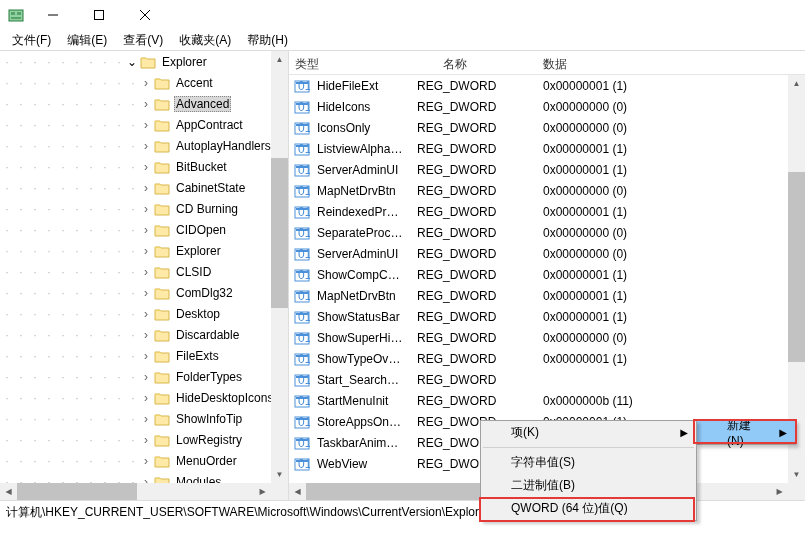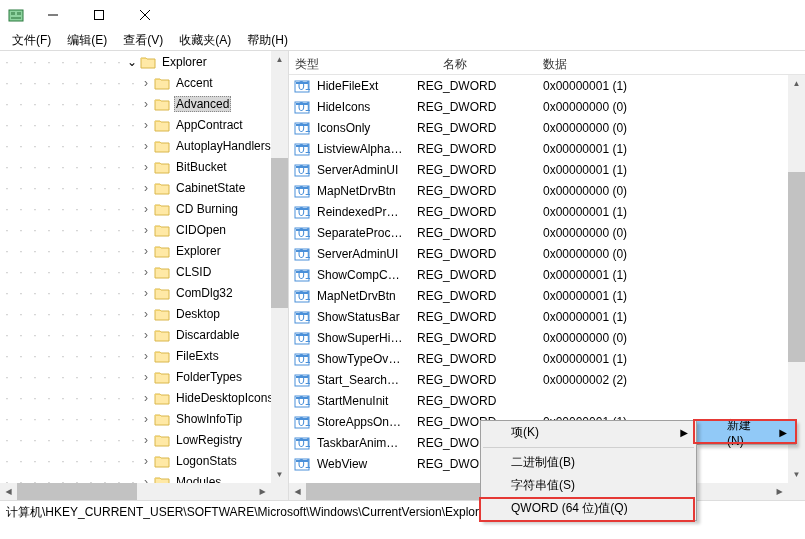--- a/index.html
+++ b/index.html
@@ -498,21 +498,21 @@
             <span style="display:inline-block;width:14px;text-align:center;color:#bbb">·</span>
             <span style="display:inline-block;width:14px;text-align:center;color:#bbb">·</span>
             <span style="display:inline-block;width:14px;text-align:center;color:#bbb">·</span>
             <span class="chev">›</span>
             <span class="folder">
               <svg viewBox="0 0 16 14">
                 <path d="M1 3 L6 3 L7 4 L15 4 L15 13 L1 13 Z" fill="#ffe9a6" stroke="#d9b64a"></path>
                 <path d="M1 3 L6 3 L7 4 L1 4 Z" fill="#f0d069"></path>
               </svg>
             </span>
-            <span class="label">LogonStats</span>
+            <span class="label">MenuOrder</span>
           </div>
           <div class="tree-row">
             <span style="display:inline-block;width:14px;text-align:center;color:#bbb">·</span>
             <span style="display:inline-block;width:14px;text-align:center;color:#bbb">·</span>
             <span style="display:inline-block;width:14px;text-align:center;color:#bbb">·</span>
             <span style="display:inline-block;width:14px;text-align:center;color:#bbb">·</span>
             <span style="display:inline-block;width:14px;text-align:center;color:#bbb">·</span>
             <span style="display:inline-block;width:14px;text-align:center;color:#bbb">·</span>
             <span style="display:inline-block;width:14px;text-align:center;color:#bbb">·</span>
             <span style="display:inline-block;width:14px;text-align:center;color:#bbb">·</span>
@@ -745,32 +745,32 @@
           <div class="list-row">
             <span class="icon-cell">
               <span class="reg-icon"><svg viewBox="0 0 16 14">
                   <rect x="1" y="2" width="14" height="11" fill="#fff" stroke="#4a90d9"></rect>
                   <rect x="2" y="3" width="12" height="2" fill="#4a90d9"></rect>
                   <text x="4" y="11" font-size="7" fill="#4a90d9" font-family="monospace">011</text>
                 </svg></span>
             </span>
             <span class="cell col-name" style="width:100px">Start_SearchFiles</span>
             <span class="cell col-type">REG_DWORD</span>
-            <span class="cell col-data">0x00000002 (2)</span>
           </div>
           <div class="list-row">
             <span class="icon-cell">
               <span class="reg-icon"><svg viewBox="0 0 16 14">
                   <rect x="1" y="2" width="14" height="11" fill="#fff" stroke="#4a90d9"></rect>
                   <rect x="2" y="3" width="12" height="2" fill="#4a90d9"></rect>
                   <text x="4" y="11" font-size="7" fill="#4a90d9" font-family="monospace">011</text>
                 </svg></span>
             </span>
             <span class="cell col-name" style="width:100px">StartMenuInit</span>
             <span class="cell col-type">REG_DWORD</span>
+            <span class="cell col-data">0x0000000b (11)</span>
           </div>
           <div class="list-row">
             <span class="icon-cell">
               <span class="reg-icon"><svg viewBox="0 0 16 14">
                   <rect x="1" y="2" width="14" height="11" fill="#fff" stroke="#4a90d9"></rect>
                   <rect x="2" y="3" width="12" height="2" fill="#4a90d9"></rect>
                   <text x="4" y="11" font-size="7" fill="#4a90d9" font-family="monospace">011</text>
                 </svg></span>
             </span>
             <span class="cell col-name" style="width:100px">StoreAppsOnT...</span>
@@ -831,24 +831,24 @@
   </div>
 </div>
 
 <div class="context-menu" id="submenu" style="left:480px; top:420px; width:217px;">
     <div class="cm-row">
       <span>项(K)</span>
       <span class="arrow">▶</span>
     </div>
     <div class="sep"></div>
     <div class="cm-row">
+      <span>字符串值(S)</span>
+    </div>
+    <div class="cm-row">
       <span>二进制值(B)</span>
-    </div>
-    <div class="cm-row">
-      <span>字符串值(S)</span>
     </div>
     <div class="cm-row">
       <span>QWORD (64 位)值(Q)</span>
     </div>
   </div>
 
 <div class="redbox r1"></div>
 <div class="redbox r2"></div>
 
 </body></html>

